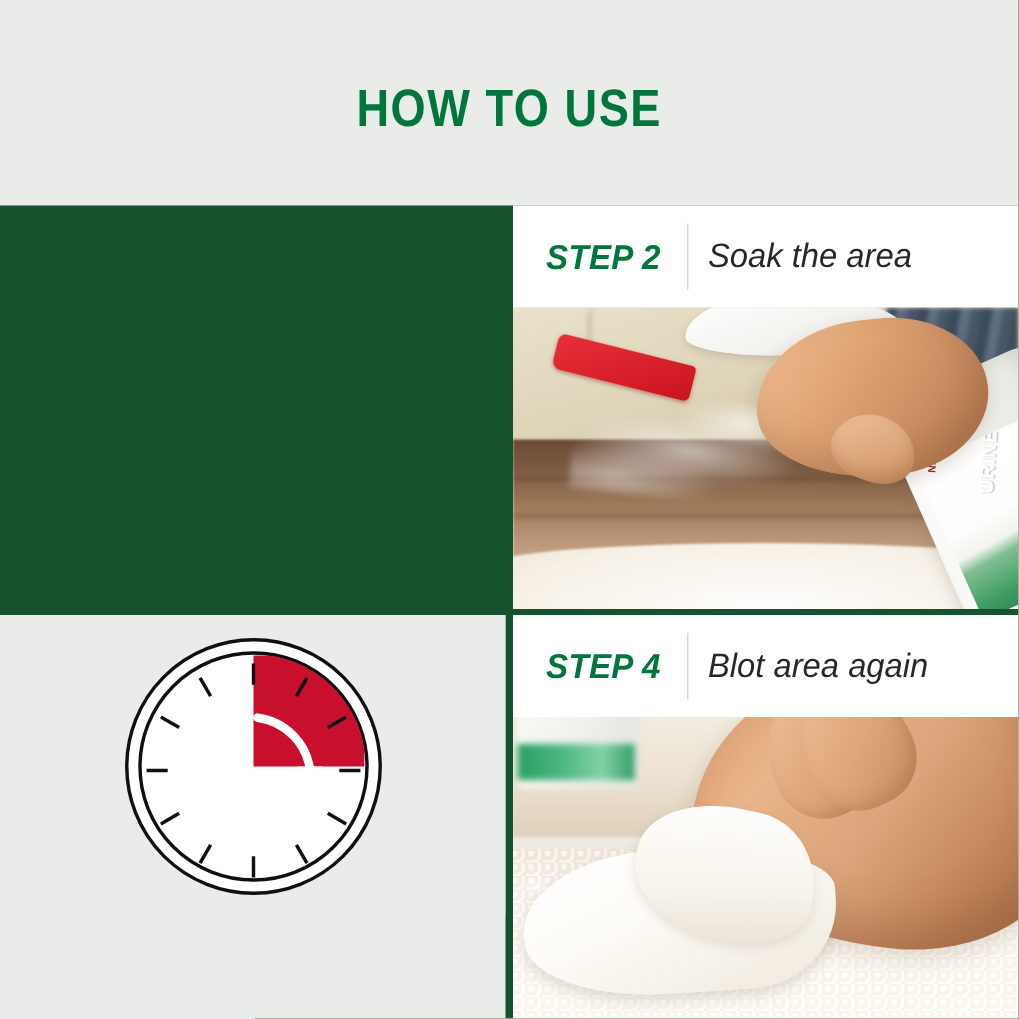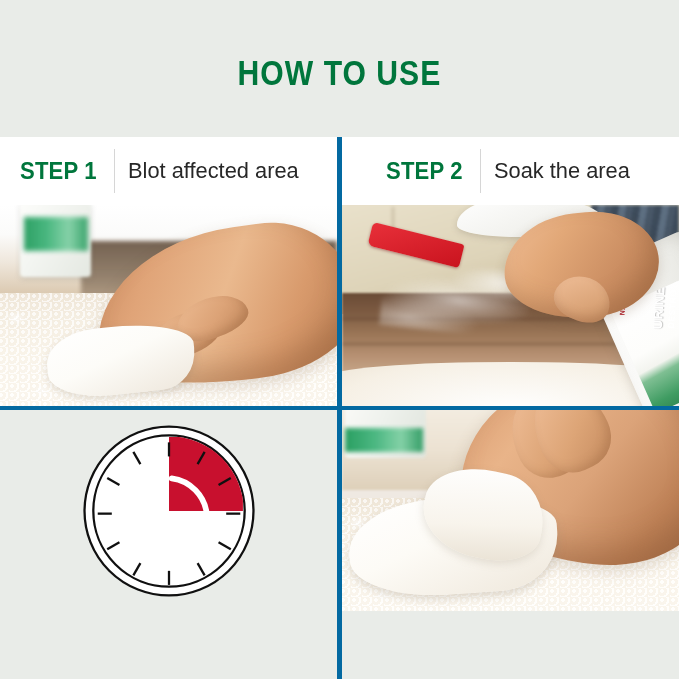--- a/index.html
+++ b/index.html
@@ -9,21 +9,21 @@
     background: #e9ece8;
   }
   body {
     font-family: "Liberation Sans", sans-serif;
     -webkit-font-smoothing: antialiased;
   }
   #page {
     position: relative;
     width: 679px;
     height: 679px;
-    background: #0369a1;
+    background: #14532d;
     overflow: hidden;
   }
 
   
   .header {
     position: absolute;
     left: 0; top: 0;
     width: 679px;
     height: 137px;
     background: #e9ece8;
@@ -66,21 +66,21 @@
   
   .caption {
     position: relative;
     height: 68px;
     background: #ffffff;
     display: flex;
     align-items: center;
     box-sizing: border-box;
   }
   .panel.c0 .caption { padding-left: 20px; }
-  .panel.c1 .caption { padding-left: 44px; }
+  .panel.c1 .caption { padding-left: 22px; font-style: italic; }
 
   .step-num {
     color: #00763c;
     font-weight: bold;
     font-size: 23px;
     letter-spacing: 0.2px;
     white-space: nowrap;
     transform: scaleX(0.96);
     transform-origin: left center;
   }
@@ -402,39 +402,20 @@
 <body>
 
 <div id="page">
 
   <div class="header">
     <div class="header-title">HOW TO USE</div>
   </div>
 
   <div class="grid">
 
-    <div class="panel r0 c0">
-      <div class="caption">
-        <span class="step-num">STEP 1</span>
-        <span class="cap-divider"></span>
-        <span class="step-text">Blot affected area</span>
-      </div>
-      <div class="photo">
-        <div class="p1-wall"></div>
-        <div class="p1-baseboard"></div>
-        <div class="p1-bottle"></div>
-        <div class="p1-bottle-label"></div>
-        <div class="carpet"></div>
-        <div class="p1-hand">
-          <div class="p1-finger p1-f1"></div>
-          <div class="p1-finger p1-f2"></div>
-        </div>
-        <div class="p1-cloth"></div>
-      </div>
-    </div>
 
     <div class="panel r0 c1">
       <div class="caption">
         <span class="step-num">STEP 2</span>
         <span class="cap-divider"></span>
         <span class="step-text">Soak the area</span>
       </div>
       <div class="photo">
         <div class="p2-wall"></div>
         <div class="p2-couch">
@@ -498,20 +479,25 @@
             <g>
               <path d="M103,63 A46,46 0 0 1 143,104" fill="none" stroke="#ffffff" stroke-width="6.5" stroke-linecap="round"></path>
               <path d="M134,100 L143,124 L152,100 Z" fill="#ffffff"></path>
             </g>
           </svg>
         </div>
       </div>
     </div>
 
     <div class="panel r1 c1">
+      <div class="caption">
+        <span class="step-num">STEP 4</span>
+        <span class="cap-divider"></span>
+        <span class="step-text">Blot area again</span>
+      </div>
       <div class="photo">
         <div class="p4-bg"></div>
         <div class="p4-bottle"></div>
         <div class="p4-bottle-label"></div>
         <div class="carpet"></div>
         <div class="p4-hand">
           <div class="p4-finger p4-f1"></div>
           <div class="p4-finger p4-f2"></div>
         </div>
         <div class="p4-cloth"></div>

